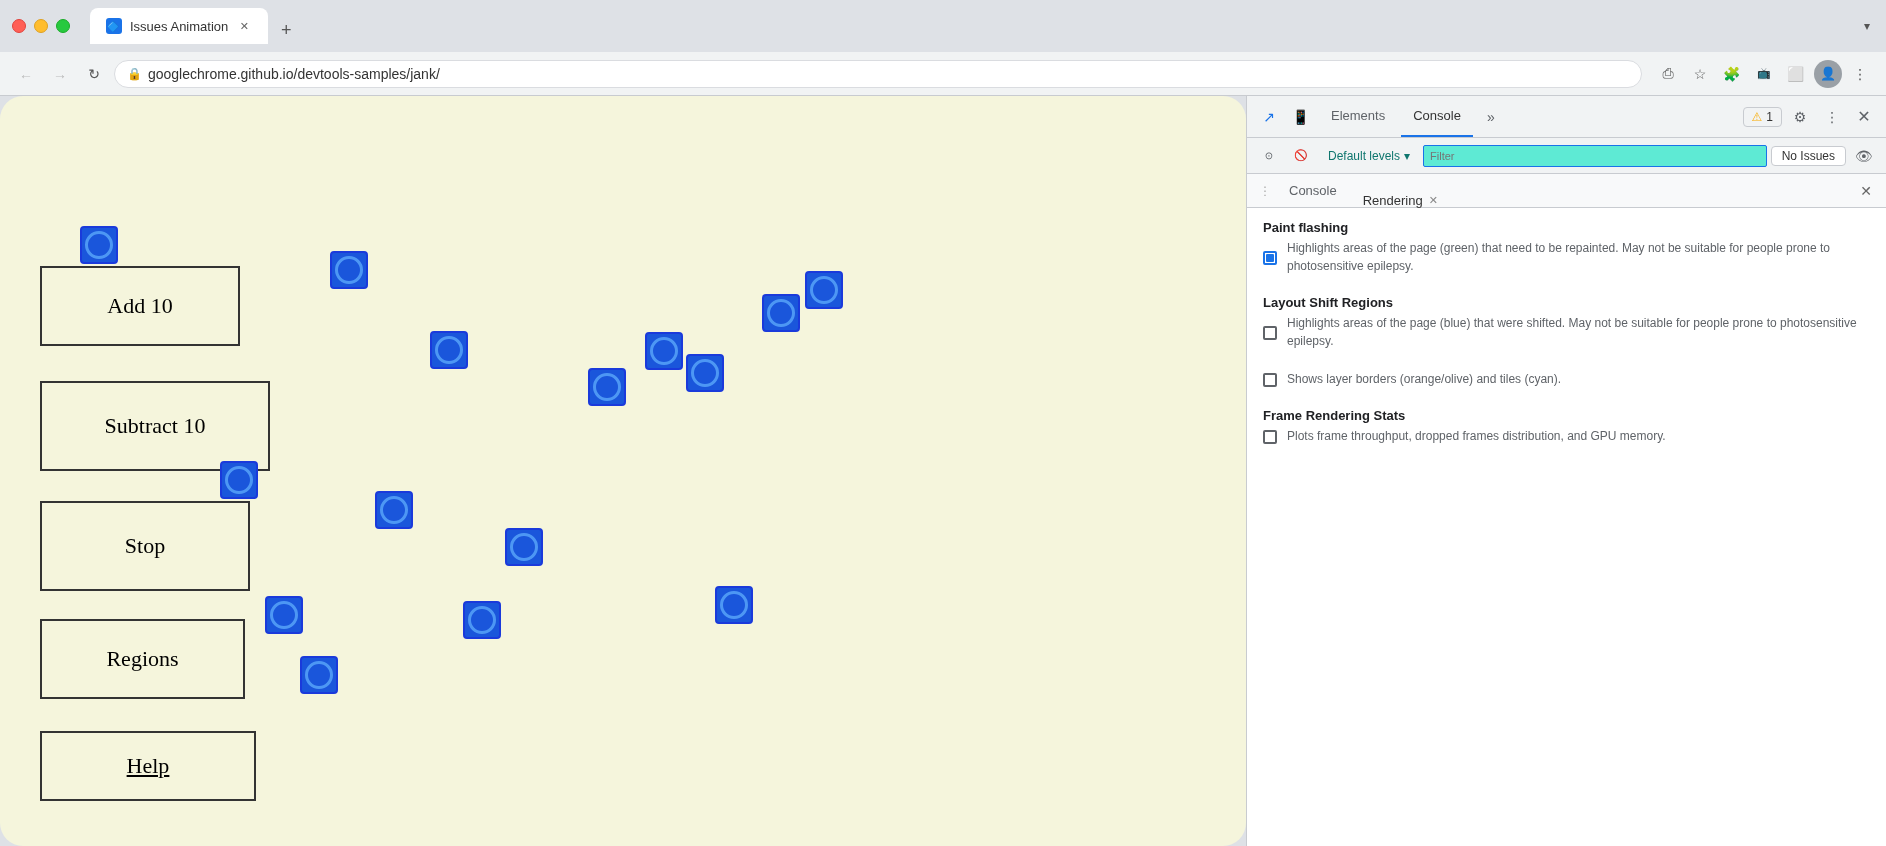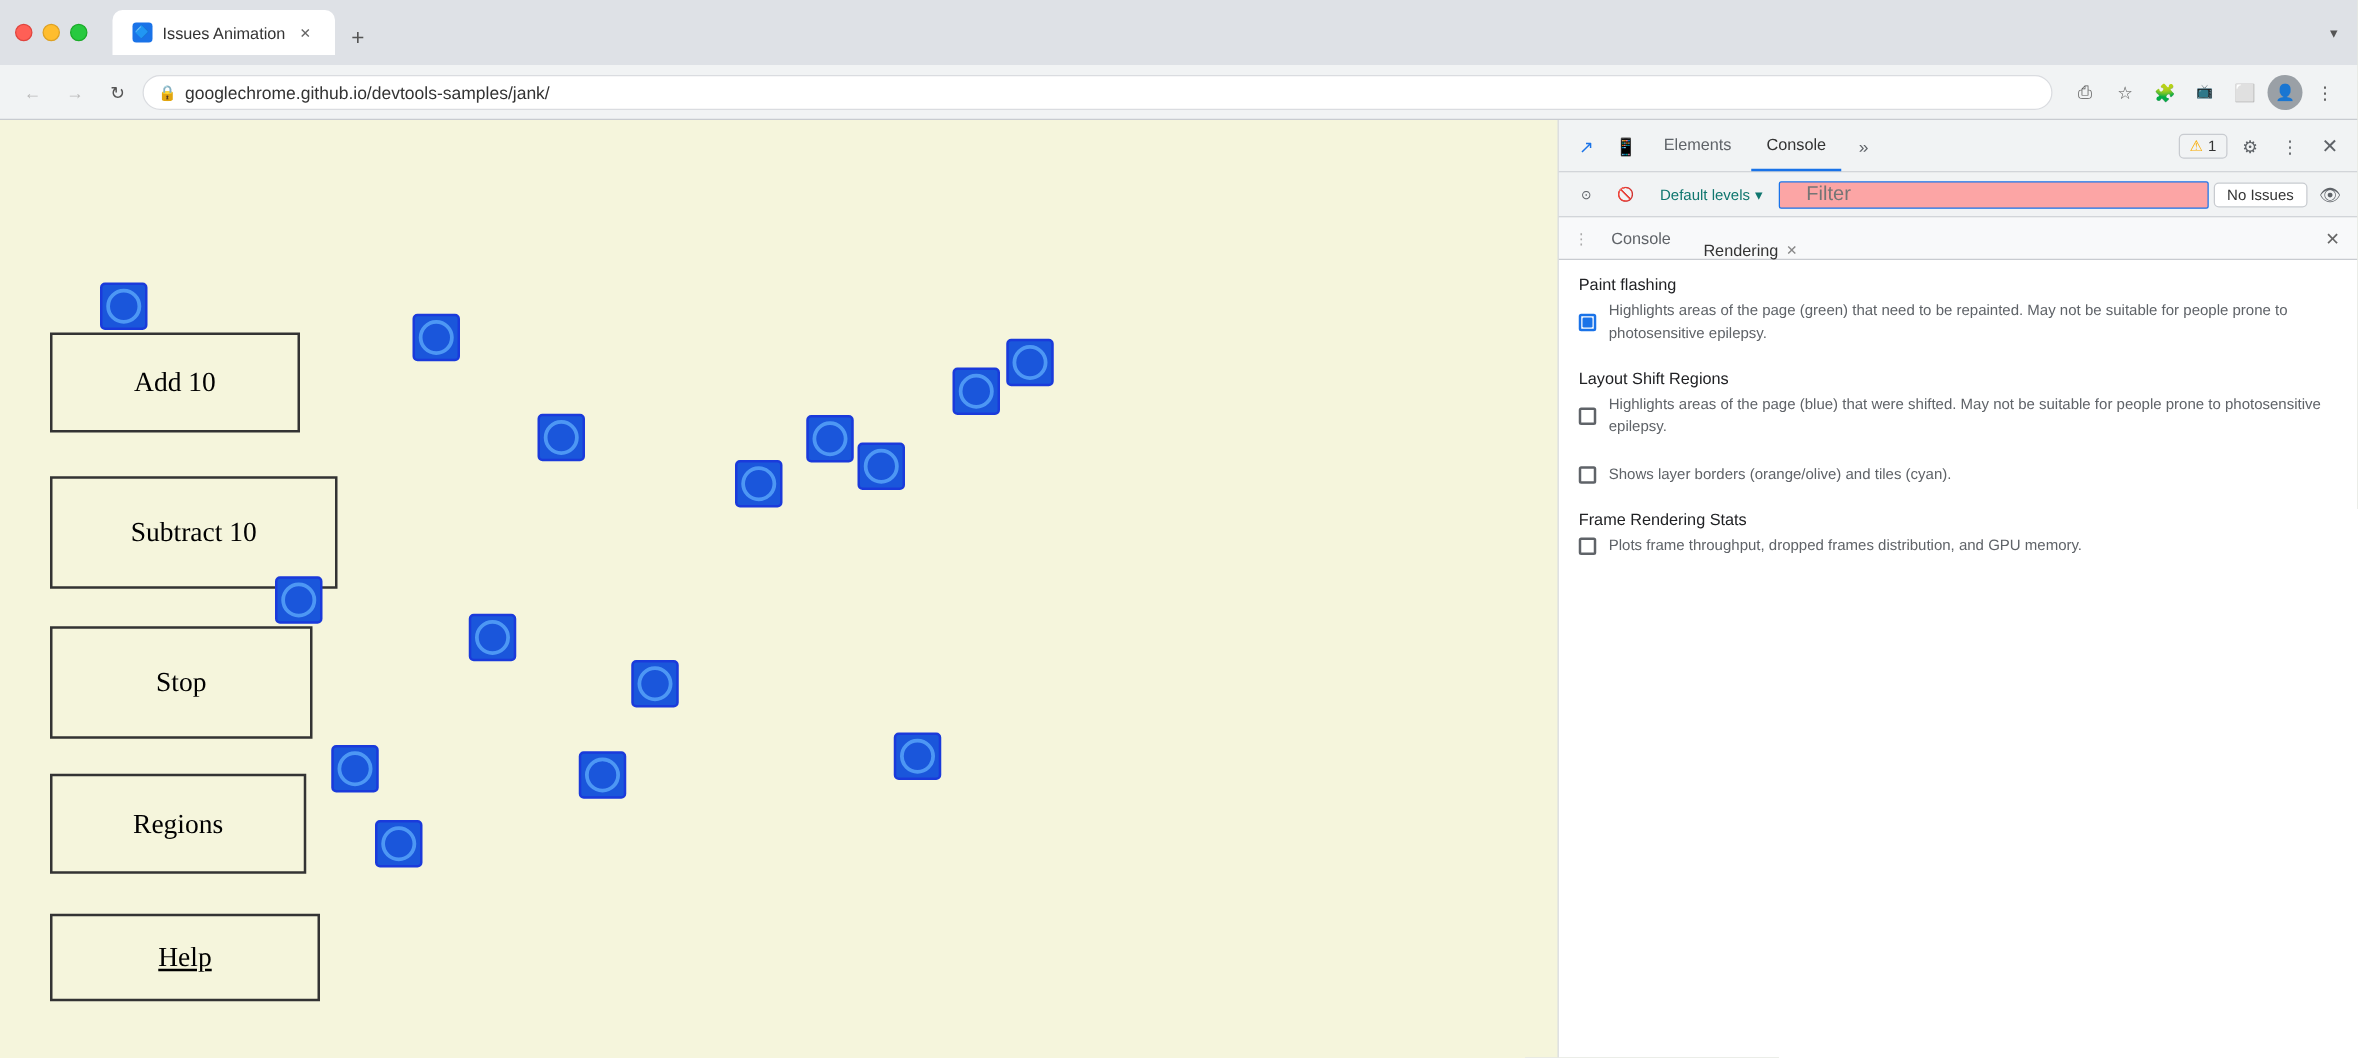--- a/index.html
+++ b/index.html
@@ -31,21 +31,21 @@
     .lock-icon { color: #5f6368; font-size: 12px; }
     .address-text { flex: 1; }
     .nav-actions { display: flex; align-items: center; gap: 4px; margin-left: 6px; }
     .nav-action-btn { width: 28px; height: 28px; border-radius: 50%; display: flex; align-items: center; justify-content: center; cursor: pointer; color: #555; font-size: 14px; }
     .profile-btn { width: 28px; height: 28px; border-radius: 50%; background: #9aa0a6; display: flex; align-items: center; justify-content: center; color: white; font-size: 13px; cursor: pointer; }
 
     
     .main-area { display: flex; flex: 1; overflow: hidden; }
 
     
-    .page-content { flex: 1; background: #f5f5dc; position: relative; overflow: hidden; }
+    .page-content { flex: 1; background: #f5f5dc; position: relative; overflow: hidden; border-radius: 23px; }
 
     
     .page-button { position: absolute; background: #f5f5dc; border: 2px solid #333; padding: 10px 20px; font-size: 22px; cursor: pointer; font-family: serif; }
 
     
     .blue-square { position: absolute; width: 38px; height: 38px; background: #1a56db; border: 2px solid #1a3adb; border-radius: 4px; display: flex; align-items: center; justify-content: center; }
     .blue-square::after { content: ''; width: 22px; height: 22px; border-radius: 50%; border: 3px solid rgba(100,180,255,0.7); }
 
     
     .devtools-panel { width: 640px; background: #f8f9fa; border-left: 1px solid #c8cbd0; display: flex; flex-direction: column; }
@@ -56,36 +56,36 @@
     .dt-icon-btn.active { color: #1a73e8; }
     .dt-tab { padding: 4px 12px; font-size: 13px; color: #5f6368; cursor: pointer; height: 100%; display: flex; align-items: center; border-bottom: 2px solid transparent; }
     .dt-tab.active { color: #333; border-bottom: 2px solid #1a73e8; font-weight: 500; }
     .dt-spacer { flex: 1; }
     .dt-warning-badge { display: flex; align-items: center; gap: 4px; border: 1px solid #c8cbd0; border-radius: 4px; padding: 2px 8px; font-size: 12px; color: #333; cursor: pointer; }
     .warning-icon { color: #f9ab00; }
     .dt-close { width: 28px; height: 28px; display: flex; align-items: center; justify-content: center; border-radius: 4px; cursor: pointer; color: #5f6368; font-size: 16px; }
 
     
     .devtools-secondary-toolbar { display: flex; align-items: center; height: 36px; background: #f1f3f4; border-bottom: 1px solid #c8cbd0; padding: 0 8px; gap: 4px; }
-    .filter-input { flex: 1; height: 22px; border: 1px solid #1a73e8; border-radius: 2px; padding: 0 21px; font-size: 16px; background: #fca5a5; color: #333; }
+    .filter-input { flex: 1; height: 22px; border: 1px solid #1a73e8; border-radius: 2px; padding: 0 6px; font-size: 11px; background: #5eead4; color: #333; }
     .level-select { display: flex; align-items: center; gap: 4px; padding: 2px 8px; border: 1px solid transparent; border-radius: 4px; font-size: 12px; cursor: pointer; color: #0f766e; }
     .no-issues-btn { border: 1px solid #c8cbd0; border-radius: 4px; padding: 2px 10px; font-size: 12px; background: white; cursor: pointer; color: #333; }
 
     
     .devtools-tabs-row { display: flex; align-items: center; height: 34px; background: #f8f9fa; border-bottom: 1px solid #c8cbd0; padding: 0 8px; gap: 2px; }
     .dt-panel-tab { padding: 4px 12px; font-size: 13px; color: #5f6368; cursor: pointer; display: flex; align-items: center; gap: 6px; }
     .dt-panel-tab.active { color: #333; border-bottom: 2px solid #1a73e8; }
     .dt-panel-tab-close { font-size: 11px; color: #888; }
     .dt-panel-close { margin-left: auto; width: 24px; height: 24px; display: flex; align-items: center; justify-content: center; font-size: 14px; color: #666; cursor: pointer; }
     .dt-drag-handle { color: #aaa; font-size: 12px; cursor: grab; padding: 2px 4px; }
 
     
     .rendering-content { flex: 1; overflow-y: auto; padding: 12px 16px; background: white; }
     .rendering-option { margin-bottom: 20px; }
-    .rendering-option-header { font-size: 13px; font-weight: 400; color: #202124; margin-bottom: 4px; }
+    .rendering-option-header { font-size: 13px; font-weight: 700; color: #202124; margin-bottom: 4px; }
     .rendering-option-desc { font-size: 12px; color: #5f6368; line-height: 1.5; margin-left: 0; }
     .rendering-option-row { display: flex; align-items: center; gap: 10px; }
     .rendering-checkbox { width: 14px; height: 14px; flex-shrink: 0; margin-top: 1px; cursor: pointer; appearance: none; -webkit-appearance: none; border: 2px solid #1a73e8; border-radius: 2px; background: white; position: relative; }
     .rendering-checkbox.checked { background: white; }
     .rendering-checkbox.checked::after { content: ''; position: absolute; top: 1px; left: 1px; width: 8px; height: 8px; background: #1a73e8; border-radius: 1px; }
     .rendering-checkbox-plain { width: 14px; height: 14px; flex-shrink: 0; margin-top: 1px; cursor: pointer; appearance: none; -webkit-appearance: none; border: 2px solid #5f6368; border-radius: 2px; background: white; }
   </style>
 </head>
 <body>
 

